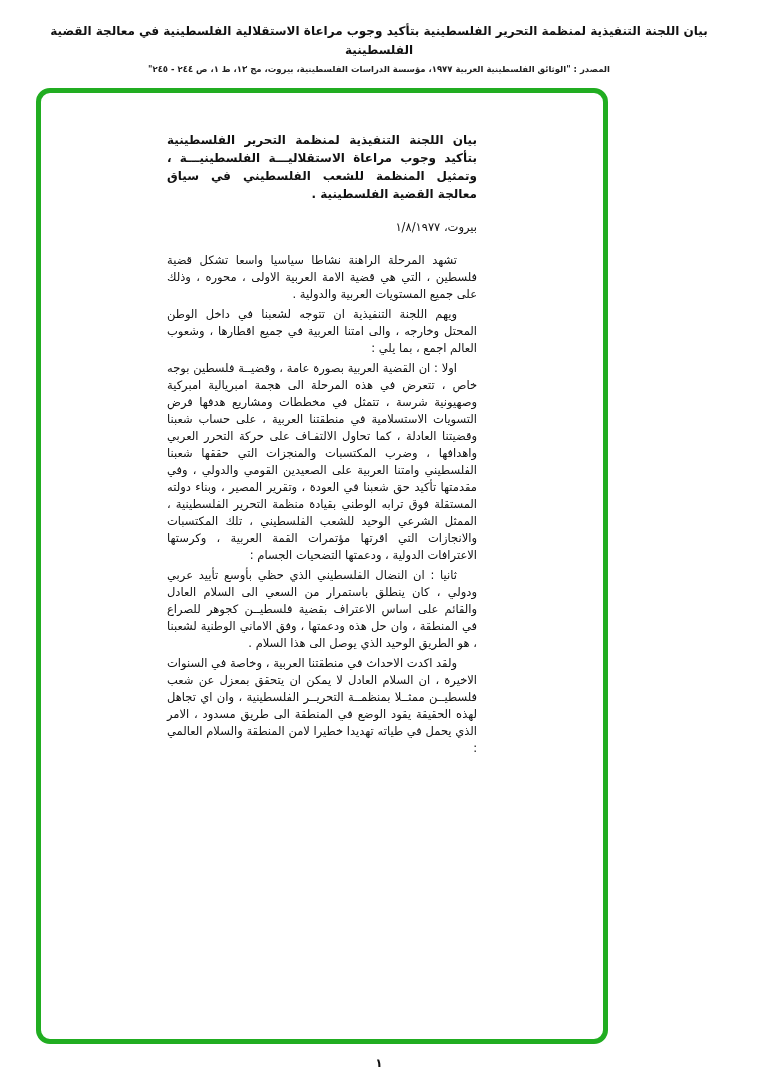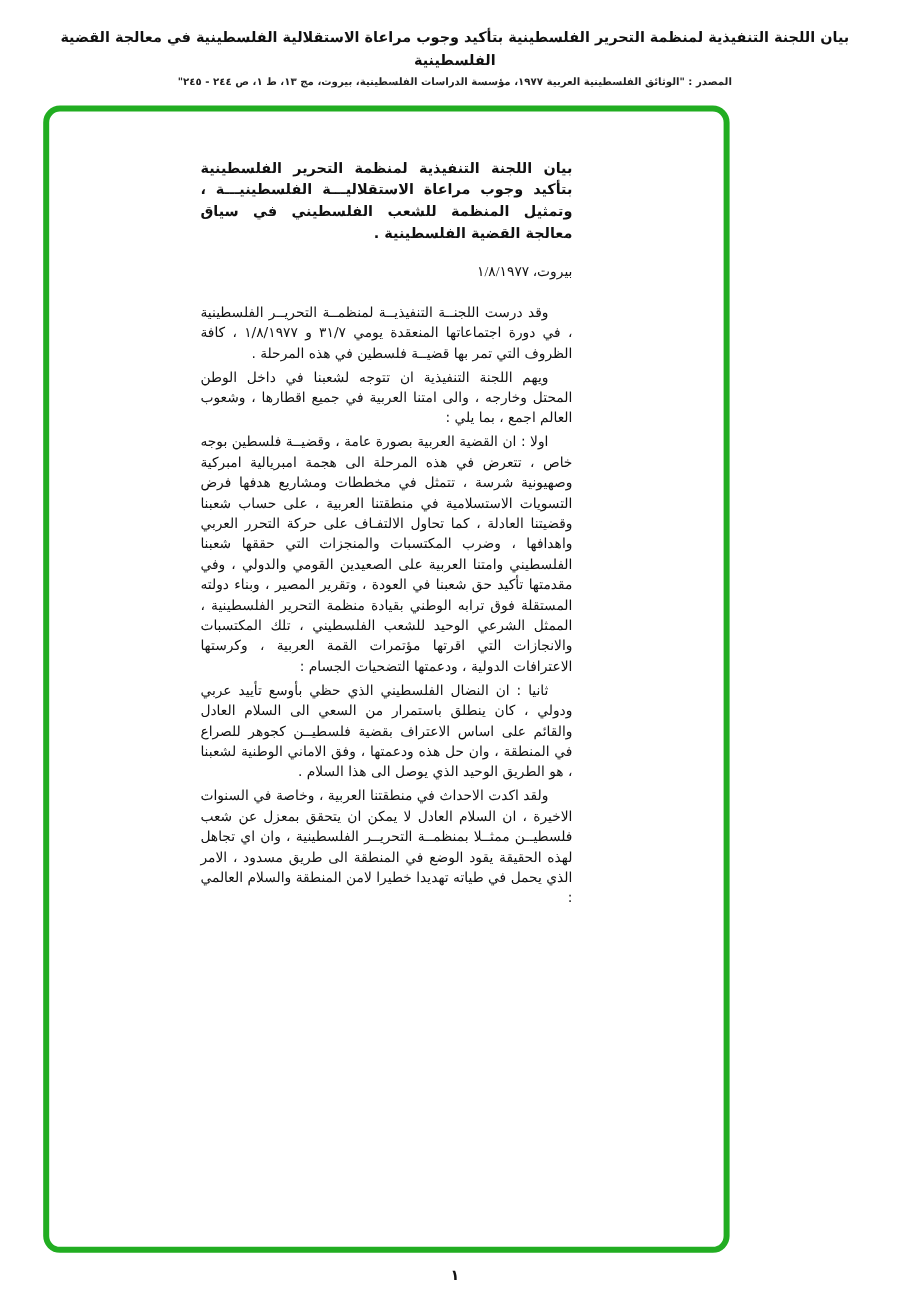--- a/index.html
+++ b/index.html
@@ -60,21 +60,20 @@
   }
   .date-row {
     display: flex;
     justify-content: space-between;
     align-items: flex-start;
     margin: 0 0 16px 0;
   }
   .date-place {
     white-space: nowrap;
     padding-left: 12px;
-    font-family: Liberation Serif, serif;
   }
   .date-cite {
     max-width: 150px;
     text-align: right;
   }
   .doc-paragraph {
     margin: 0 0 3px 0;
     text-indent: 20px;
   }
   .page-number {
@@ -98,21 +97,21 @@
 
 <div class="green-frame">
   <div class="doc-column">
 
     <p class="doc-title">بيان اللجنة التنفيذية لمنظمة التحرير الفلسطينية بتأكيد وجوب مراعاة الاستقلاليـــة الفلسطينيـــة ، وتمثيل المنظمة للشعب الفلسطيني في سياق معالجة القضية الفلسطينية .</p>
 
     <div class="date-row">
       <span class="date-place">بيروت، ١/٨/١٩٧٧</span>
     </div>
 
-    <p class="doc-paragraph">وقد درست اللجنــة التنفيذيــة لمنظمــة التحريــر الفلسطينية ، في دورة اجتماعاتها المنعقدة يومي ٣١/٧ و ١/٨/١٩٧٧ ، كافة الظروف التي تمر بها قضيــة فلسطين في هذه المرحلة .</p>
+    <p class="doc-paragraph">تشهد المرحلة الراهنة نشاطا سياسيا واسعا تشكل قضية فلسطين ، التي هي قضية الامة العربية الاولى ، محوره ، وذلك على جميع المستويات العربية والدولية .</p>
     <p class="doc-paragraph">ويهم اللجنة التنفيذية ان تتوجه لشعبنا في داخل الوطن المحتل وخارجه ، والى امتنا العربية في جميع اقطارها ، وشعوب العالم اجمع ، بما يلي :</p>
     <p class="doc-paragraph">اولا : ان القضية العربية بصورة عامة ، وقضيــة فلسطين بوجه خاص ، تتعرض في هذه المرحلة الى هجمة امبريالية امبركية وصهيونية شرسة ، تتمثل في مخططات ومشاريع هدفها فرض التسويات الاستسلامية في منطقتنا العربية ، على حساب شعبنا وقضيتنا العادلة ، كما تحاول الالتفـاف على حركة التحرر العربي واهدافها ، وضرب المكتسبات والمنجزات التي حققها شعبنا الفلسطيني وامتنا العربية على الصعيدين القومي والدولي ، وفي مقدمتها تأكيد حق شعبنا في العودة ، وتقرير المصير ، وبناء دولته المستقلة فوق ترابه الوطني بقيادة منظمة التحرير الفلسطينية ، الممثل الشرعي الوحيد للشعب الفلسطيني ، تلك المكتسبات والانجازات التي اقرتها مؤتمرات القمة العربية ، وكرستها الاعترافات الدولية ، ودعمتها التضحيات الجسام :</p>
     <p class="doc-paragraph">ثانيا : ان النضال الفلسطيني الذي حظي بأوسع تأييد عربي ودولي ، كان ينطلق باستمرار من السعي الى السلام العادل والقائم على اساس الاعتراف بقضية فلسطيــن كجوهر للصراع في المنطقة ، وان حل هذه ودعمتها ، وفق الاماني الوطنية لشعبنا ، هو الطريق الوحيد الذي يوصل الى هذا السلام .</p>
     <p class="doc-paragraph">ولقد اكدت الاحداث في منطقتنا العربية ، وخاصة في السنوات الاخيرة ، ان السلام العادل لا يمكن ان يتحقق بمعزل عن شعب فلسطيــن ممثــلا بمنظمــة التحريــر الفلسطينية ، وان اي تجاهل لهذه الحقيقة يقود الوضع في المنطقة الى طريق مسدود ، الامر الذي يحمل في طياته تهديدا خطيرا لامن المنطقة والسلام العالمي :</p>
 
   </div>
 </div>
 
 <div class="page-number">١</div>
 

